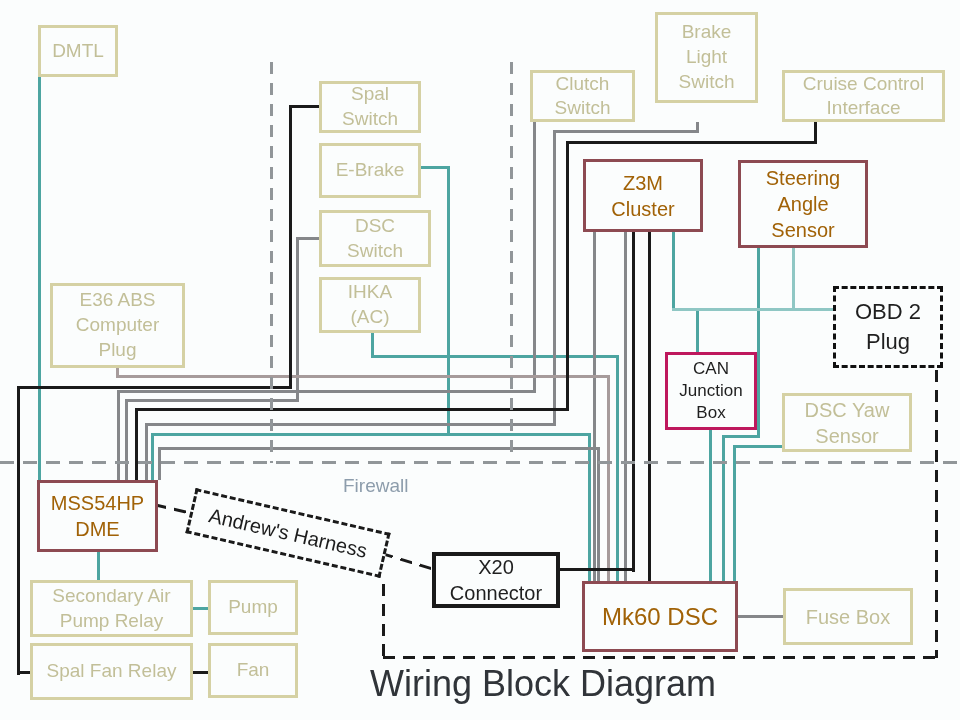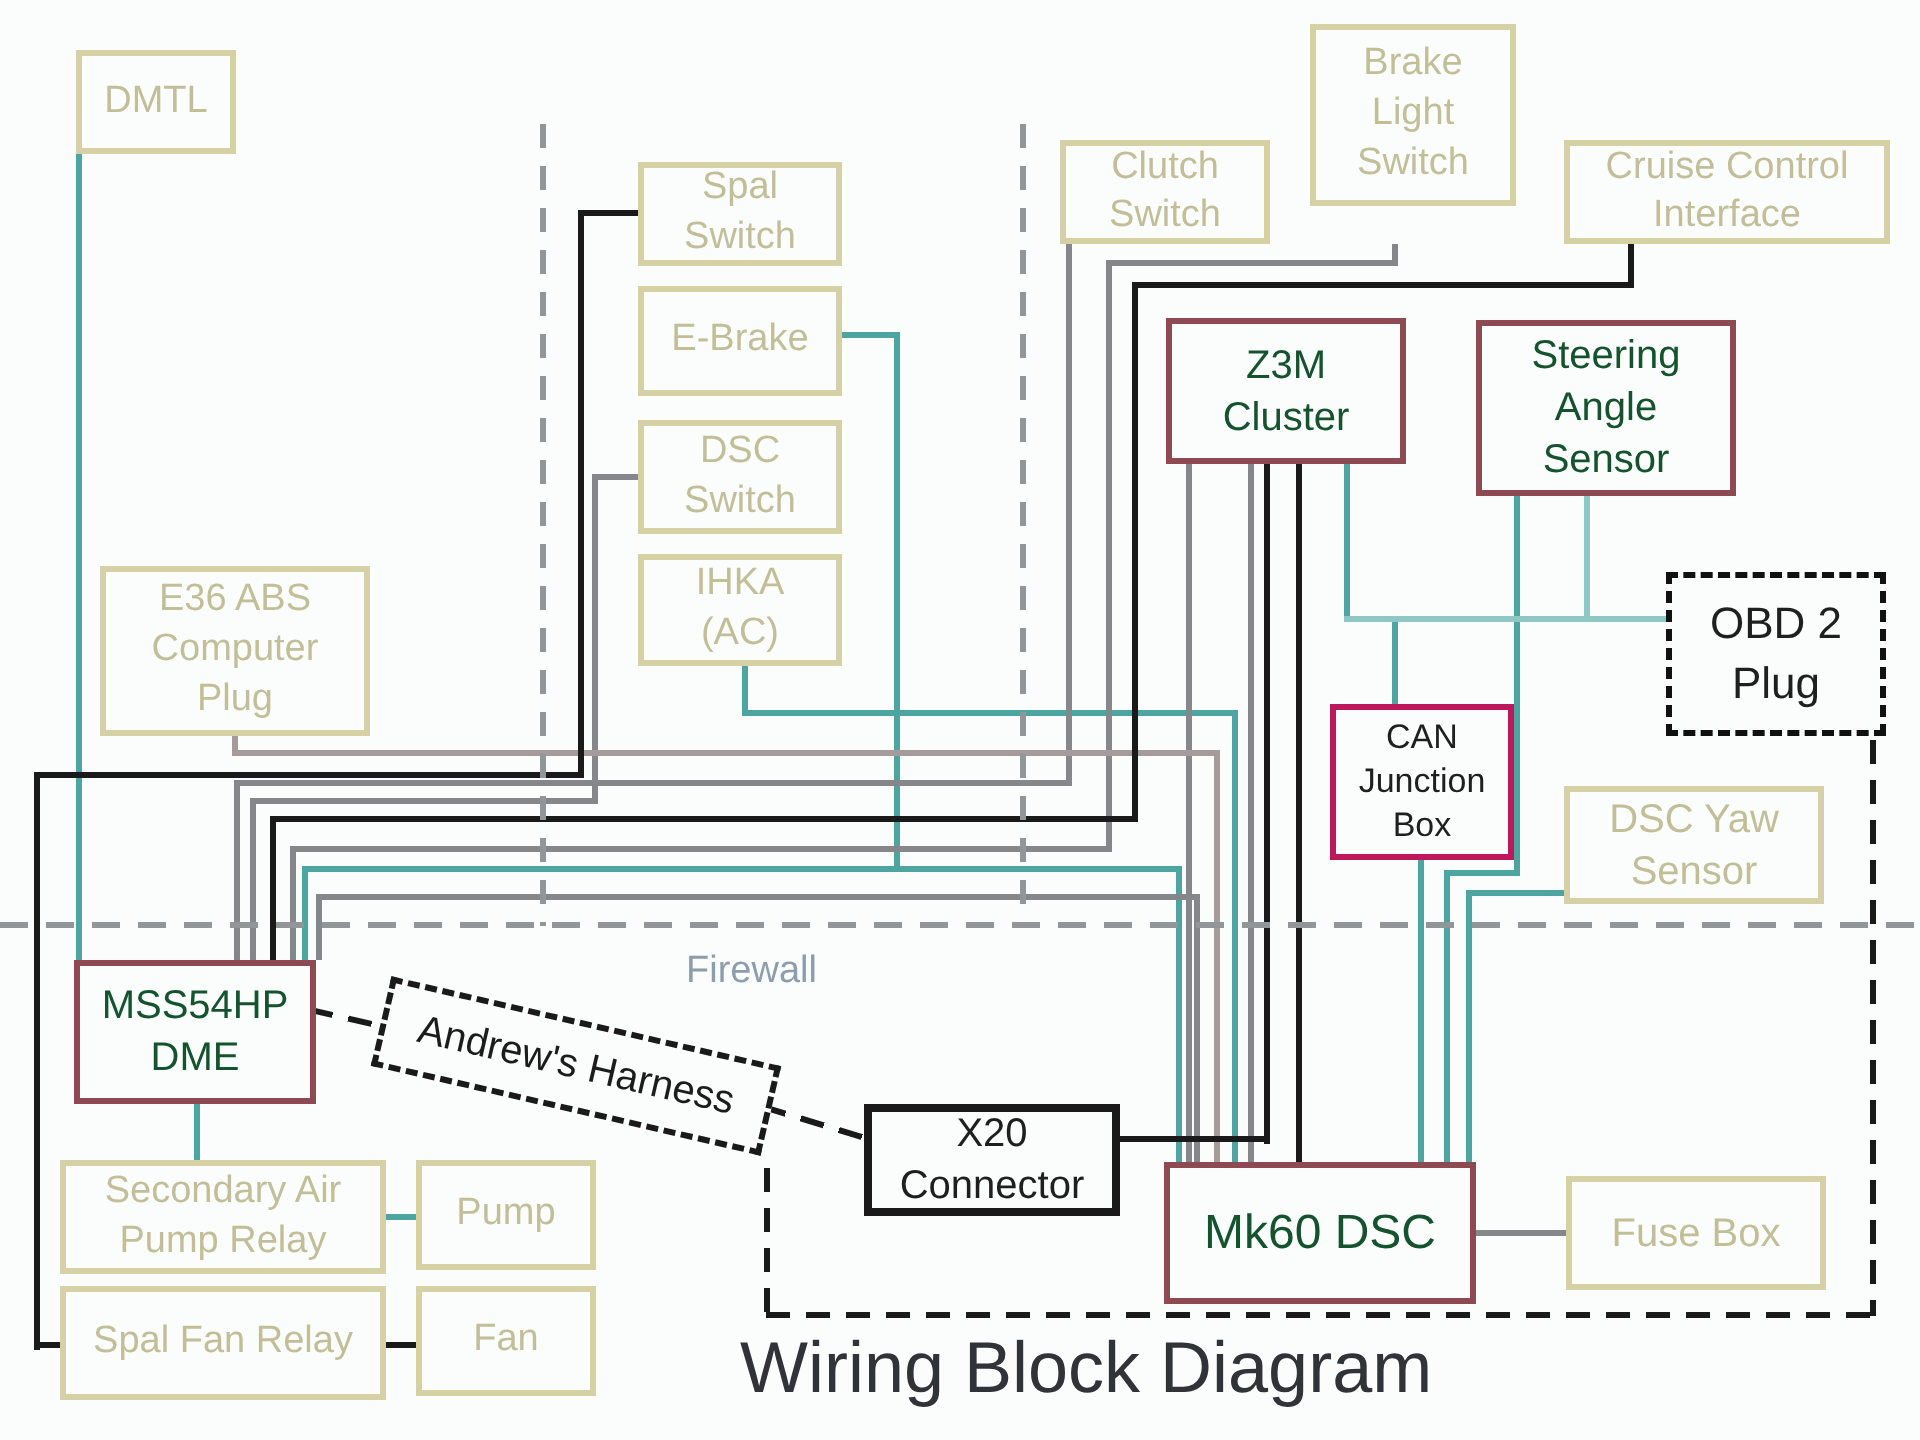--- a/index.html
+++ b/index.html
@@ -9,21 +9,21 @@
     font-family:"Liberation Sans", sans-serif;
   }
   #stage{position:absolute;left:0;top:0;width:960px;height:720px;}
   .wire{position:absolute;}
   .box{
     position:absolute;box-sizing:border-box;background:#fbfdfd;
     display:flex;align-items:center;justify-content:center;
     text-align:center;white-space:pre-line;z-index:5;
   }
   .tan{border:3px solid #d5d1a4;color:#c2bf98;font-size:19px;line-height:1.3;}
-  .maroon{border:3px solid #8d4a52;color:#14532d;font-size:20px;line-height:1.3;}
+  .maroon{border:3px solid #8d4a52;color:#a16207;font-size:20px;line-height:1.3;}
   .blackbox{border:3px solid #be185d;color:#1f1f1f;font-size:17px;line-height:1.3;}
   .x20{border:4px solid #1a1a1a;font-size:20px;}
   .obd{border:3px dashed #111;font-size:22px;line-height:1.35;}
   .mk60{font-size:24px;}
   .dash{position:absolute;z-index:2;}
   .dash-v-gray{width:3px;background:repeating-linear-gradient(180deg,#919699 0 12px,transparent 12px 21px);}
   .dash-h-gray{height:3px;background:repeating-linear-gradient(90deg,#919699 0 14px,transparent 14px 23px);}
   .dash-v-black{width:3px;background:repeating-linear-gradient(180deg,#1a1a1a 0 12px,transparent 12px 20px);}
   .dash-h-black{height:3px;background:repeating-linear-gradient(90deg,#1a1a1a 0 12px,transparent 12px 20px);}
   .rlabel{position:absolute;color:#8d9dac;font-size:19px;z-index:6;}
@@ -108,21 +108,21 @@
   <div class="dash dash-v-black" style="left:935px;top:370px;height:288px"></div>
   <div class="dash dash-h-black" style="left:383px;top:656px;width:554px"></div>
   <div class="dash dash-v-black" style="left:382px;top:584px;height:74px"></div>
   <div class="dash dash-h-black" style="left:154px;top:508px;width:42px;transform:rotate(13deg)"></div>
   <div class="dash dash-h-black" style="left:380px;top:560px;width:56px;transform:rotate(17deg)"></div>
 
   <div class="box tan" style="left:38px;top:25px;width:80px;height:52px"><span>DMTL</span></div>
   <div class="box tan" style="left:319px;top:81px;width:102px;height:52px"><span>Spal
 Switch</span></div>
   <div class="box tan" style="left:319px;top:143px;width:102px;height:55px"><span>E-Brake</span></div>
-  <div class="box tan" style="left:319px;top:210px;width:102px;height:57px"><span>DSC
+  <div class="box tan" style="left:319px;top:210px;width:112px;height:57px"><span>DSC
 Switch</span></div>
   <div class="box tan" style="left:319px;top:277px;width:102px;height:56px"><span>IHKA
 (AC)</span></div>
   <div class="box tan" style="left:530px;top:70px;width:105px;height:52px;line-height:1.25"><span>Clutch
 Switch</span></div>
   <div class="box tan" style="left:655px;top:12px;width:103px;height:91px"><span>Brake
 Light
 Switch</span></div>
   <div class="box tan" style="left:782px;top:70px;width:163px;height:52px;line-height:1.25"><span>Cruise Control
 Interface</span></div>

